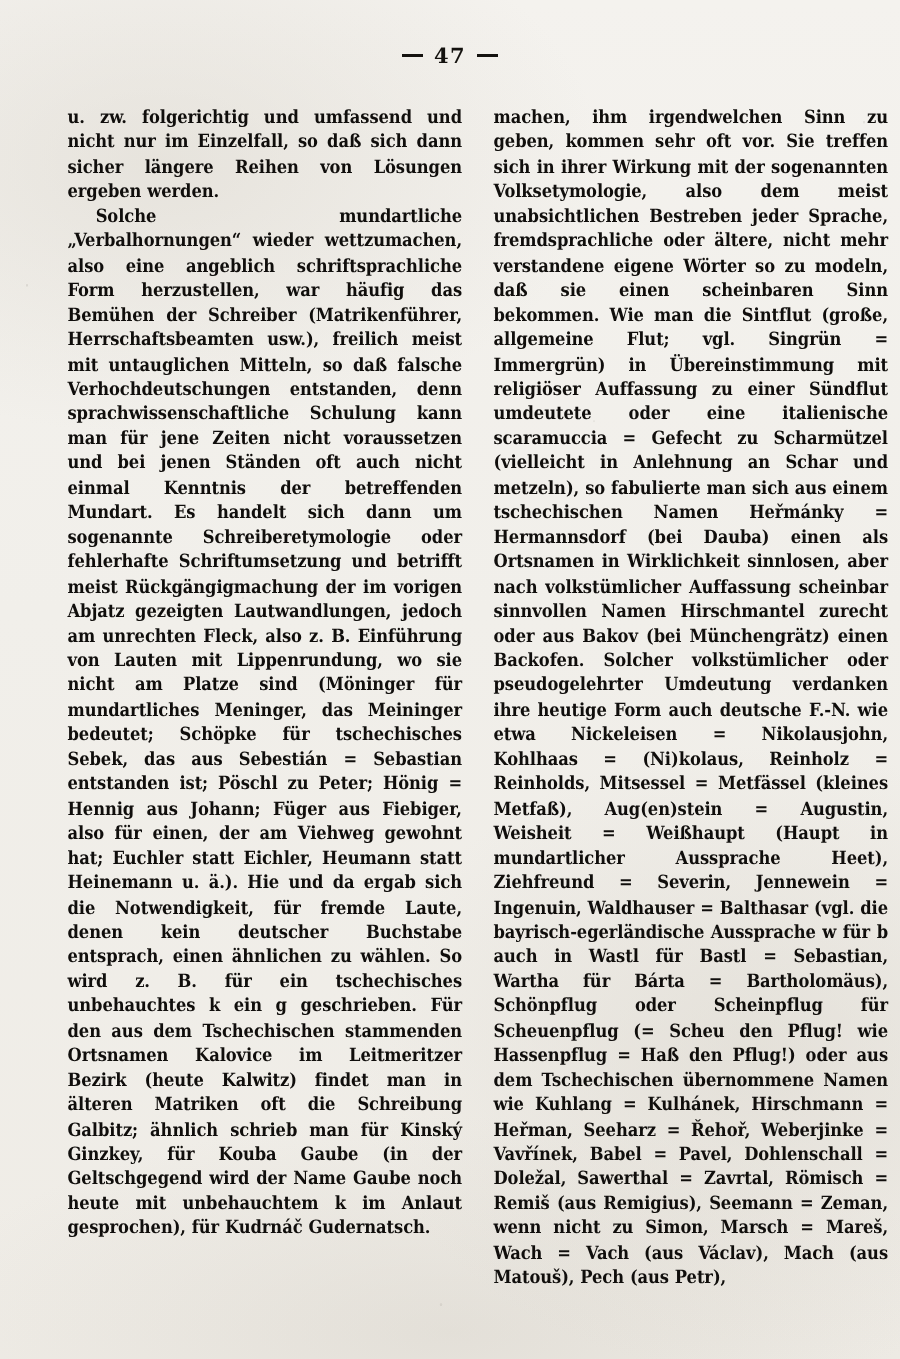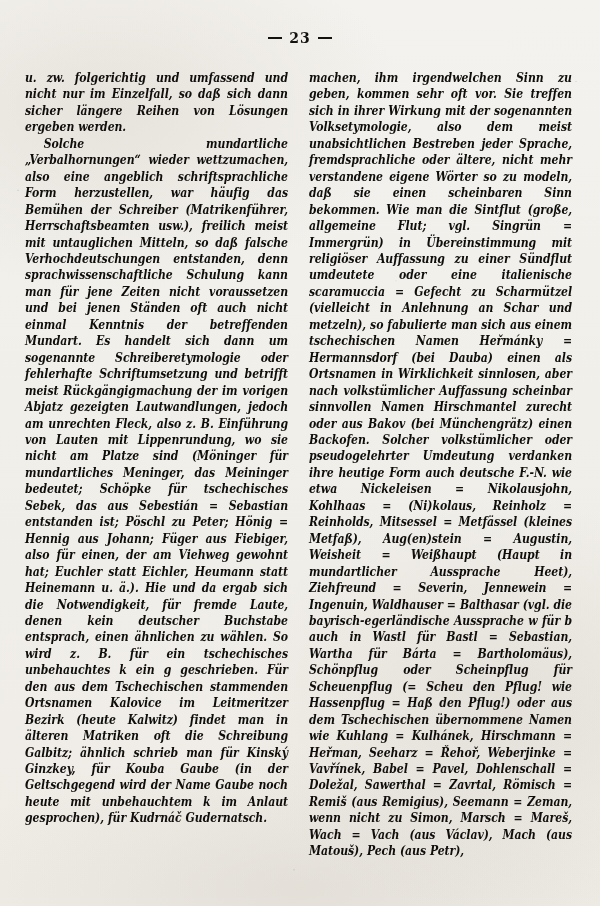--- a/index.html
+++ b/index.html
@@ -58,26 +58,25 @@
     width: 14px;
     height: 2px;
     background: #14120f;
     vertical-align: 4px;
     margin: 0 7px;
   }
 
   .columns {
     position: absolute;
     top: 70px;
-    left: 25px;
+    left: 45px;
     width: 548px;
     height: 812px;
     display: flex;
     gap: 21px;
-    font-style: italic;
   }
 
   .column {
     width: 263px;
     font-family: "DejaVu Serif", "Liberation Serif", serif;
     font-size: 12.1px;
     line-height: 16.45px;
     text-align: justify;
     text-justify: inter-word;
     color: #100e0c;
@@ -96,21 +95,21 @@
   .column p.indent {
     text-indent: 1.55em;
   }
 </style>
 </head>
 <body>
 
 <div class="page">
 
   <div class="page-header">
-    <span class="rule"></span><span>23</span><span class="rule"></span>
+    <span class="rule"></span><span>47</span><span class="rule"></span>
   </div>
 
   <div class="columns">
 
     <div class="column">
       <p>u. zw. folgerichtig und umfassend und nicht nur im Einzelfall, so daß sich dann sicher längere Reihen von Lösungen ergeben werden.</p>
       <p class="indent">Solche mundartliche „Verbalhornungen“ wieder wettzumachen, also eine angeblich schriftsprachliche Form herzustellen, war häufig das Bemühen der Schreiber (Matrikenführer, Herrschaftsbeamten usw.), freilich meist mit untauglichen Mitteln, so daß falsche Verhochdeutschungen entstanden, denn sprachwissenschaftliche Schulung kann man für jene Zeiten nicht voraussetzen und bei jenen Ständen oft auch nicht einmal Kenntnis der betreffenden Mundart. Es handelt sich dann um sogenannte Schreiberetymologie oder fehlerhafte Schriftumsetzung und betrifft meist Rückgängigmachung der im vorigen Abjatz gezeigten Lautwandlungen, jedoch am unrechten Fleck, also z. B. Einführung von Lauten mit Lippenrundung, wo sie nicht am Platze sind (Möninger für mundartliches Meninger, das Meininger bedeutet; Schöpke für tschechisches Sebek, das aus Sebestián = Sebastian entstanden ist; Pöschl zu Peter; Hönig = Hennig aus Johann; Füger aus Fiebiger, also für einen, der am Viehweg gewohnt hat; Euchler statt Eichler, Heumann statt Heinemann u. ä.). Hie und da ergab sich die Notwendigkeit, für fremde Laute, denen kein deutscher Buchstabe entsprach, einen ähnlichen zu wählen. So wird z. B. für ein tschechisches unbehauchtes k ein g geschrieben. Für den aus dem Tschechischen stammenden Ortsnamen Kalovice im Leitmeritzer Bezirk (heute Kalwitz) findet man in älteren Matriken oft die Schreibung Galbitz; ähnlich schrieb man für Kinský Ginzkey, für Kouba Gaube (in der Geltschgegend wird der Name Gaube noch heute mit unbehauchtem k im Anlaut gesprochen), für Kudrnáč Gudernatsch.</p>
     </div>
 
     <div class="column">

